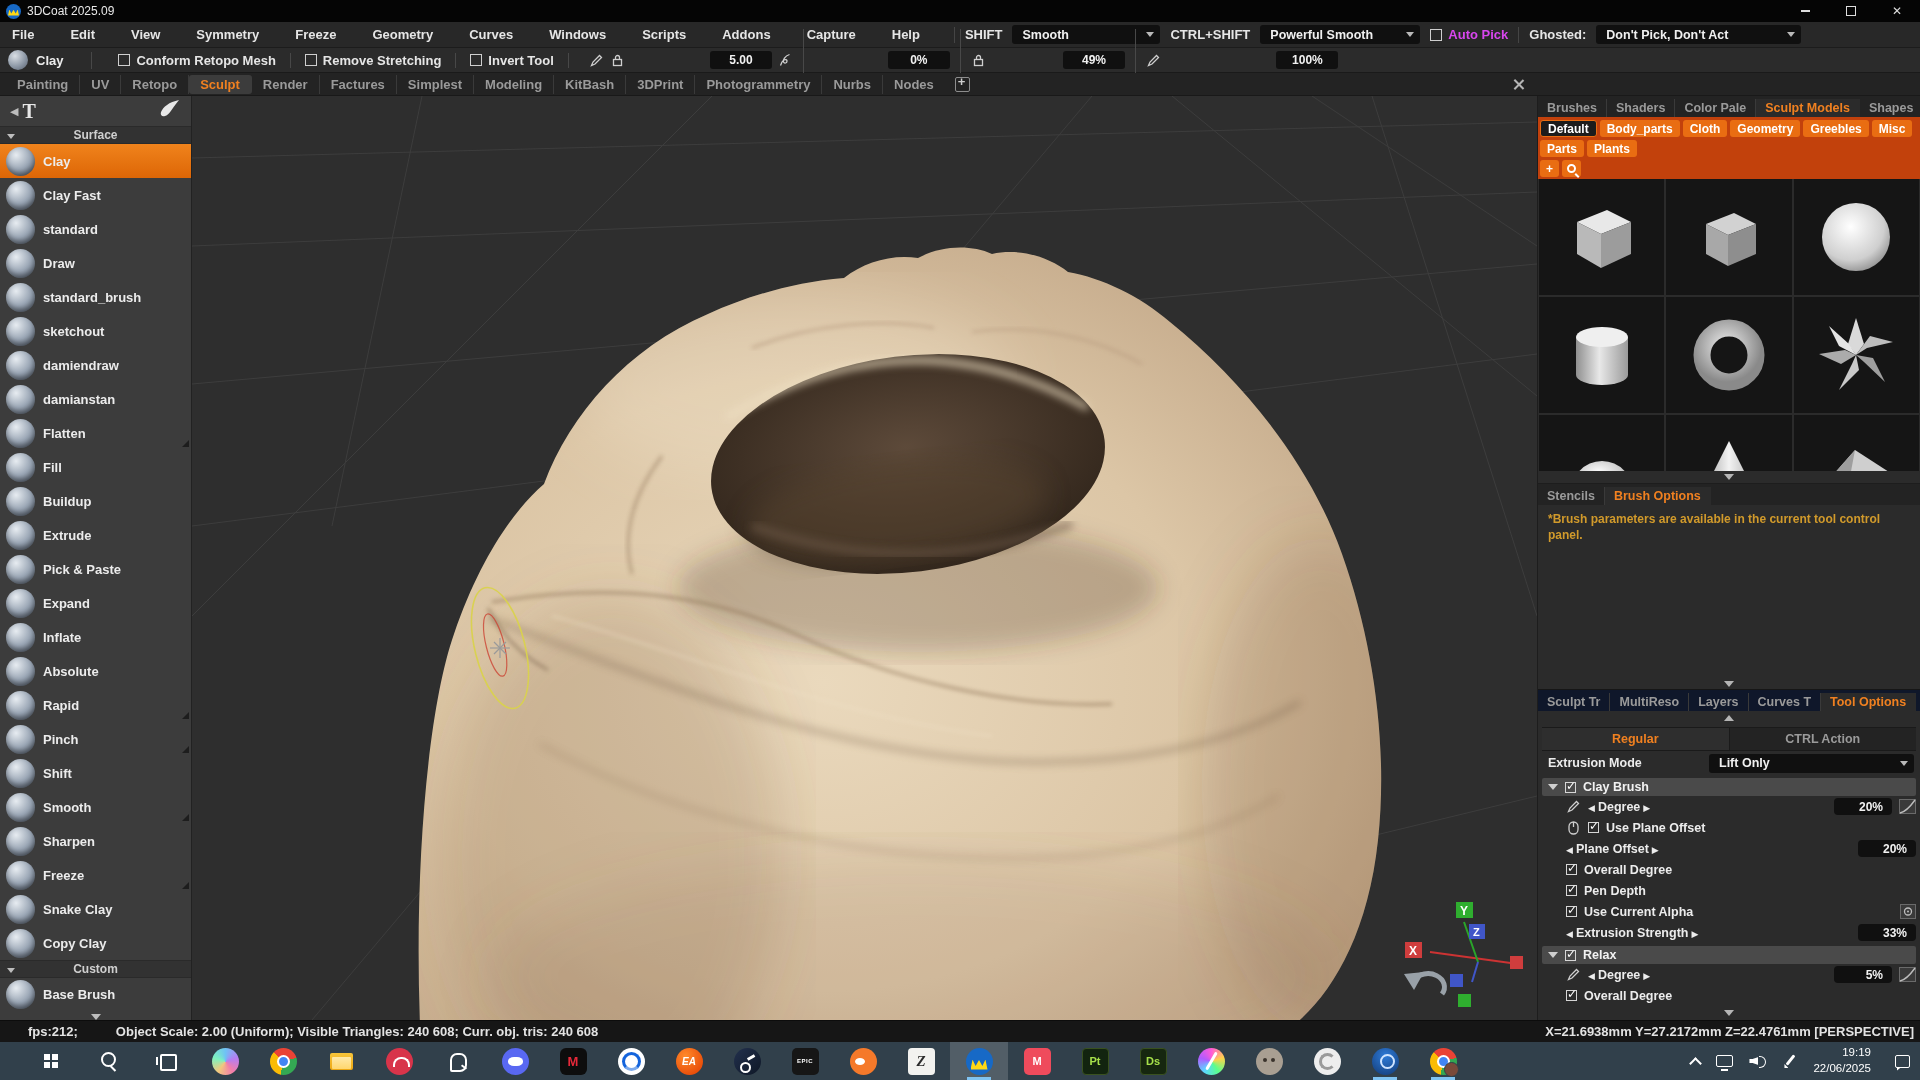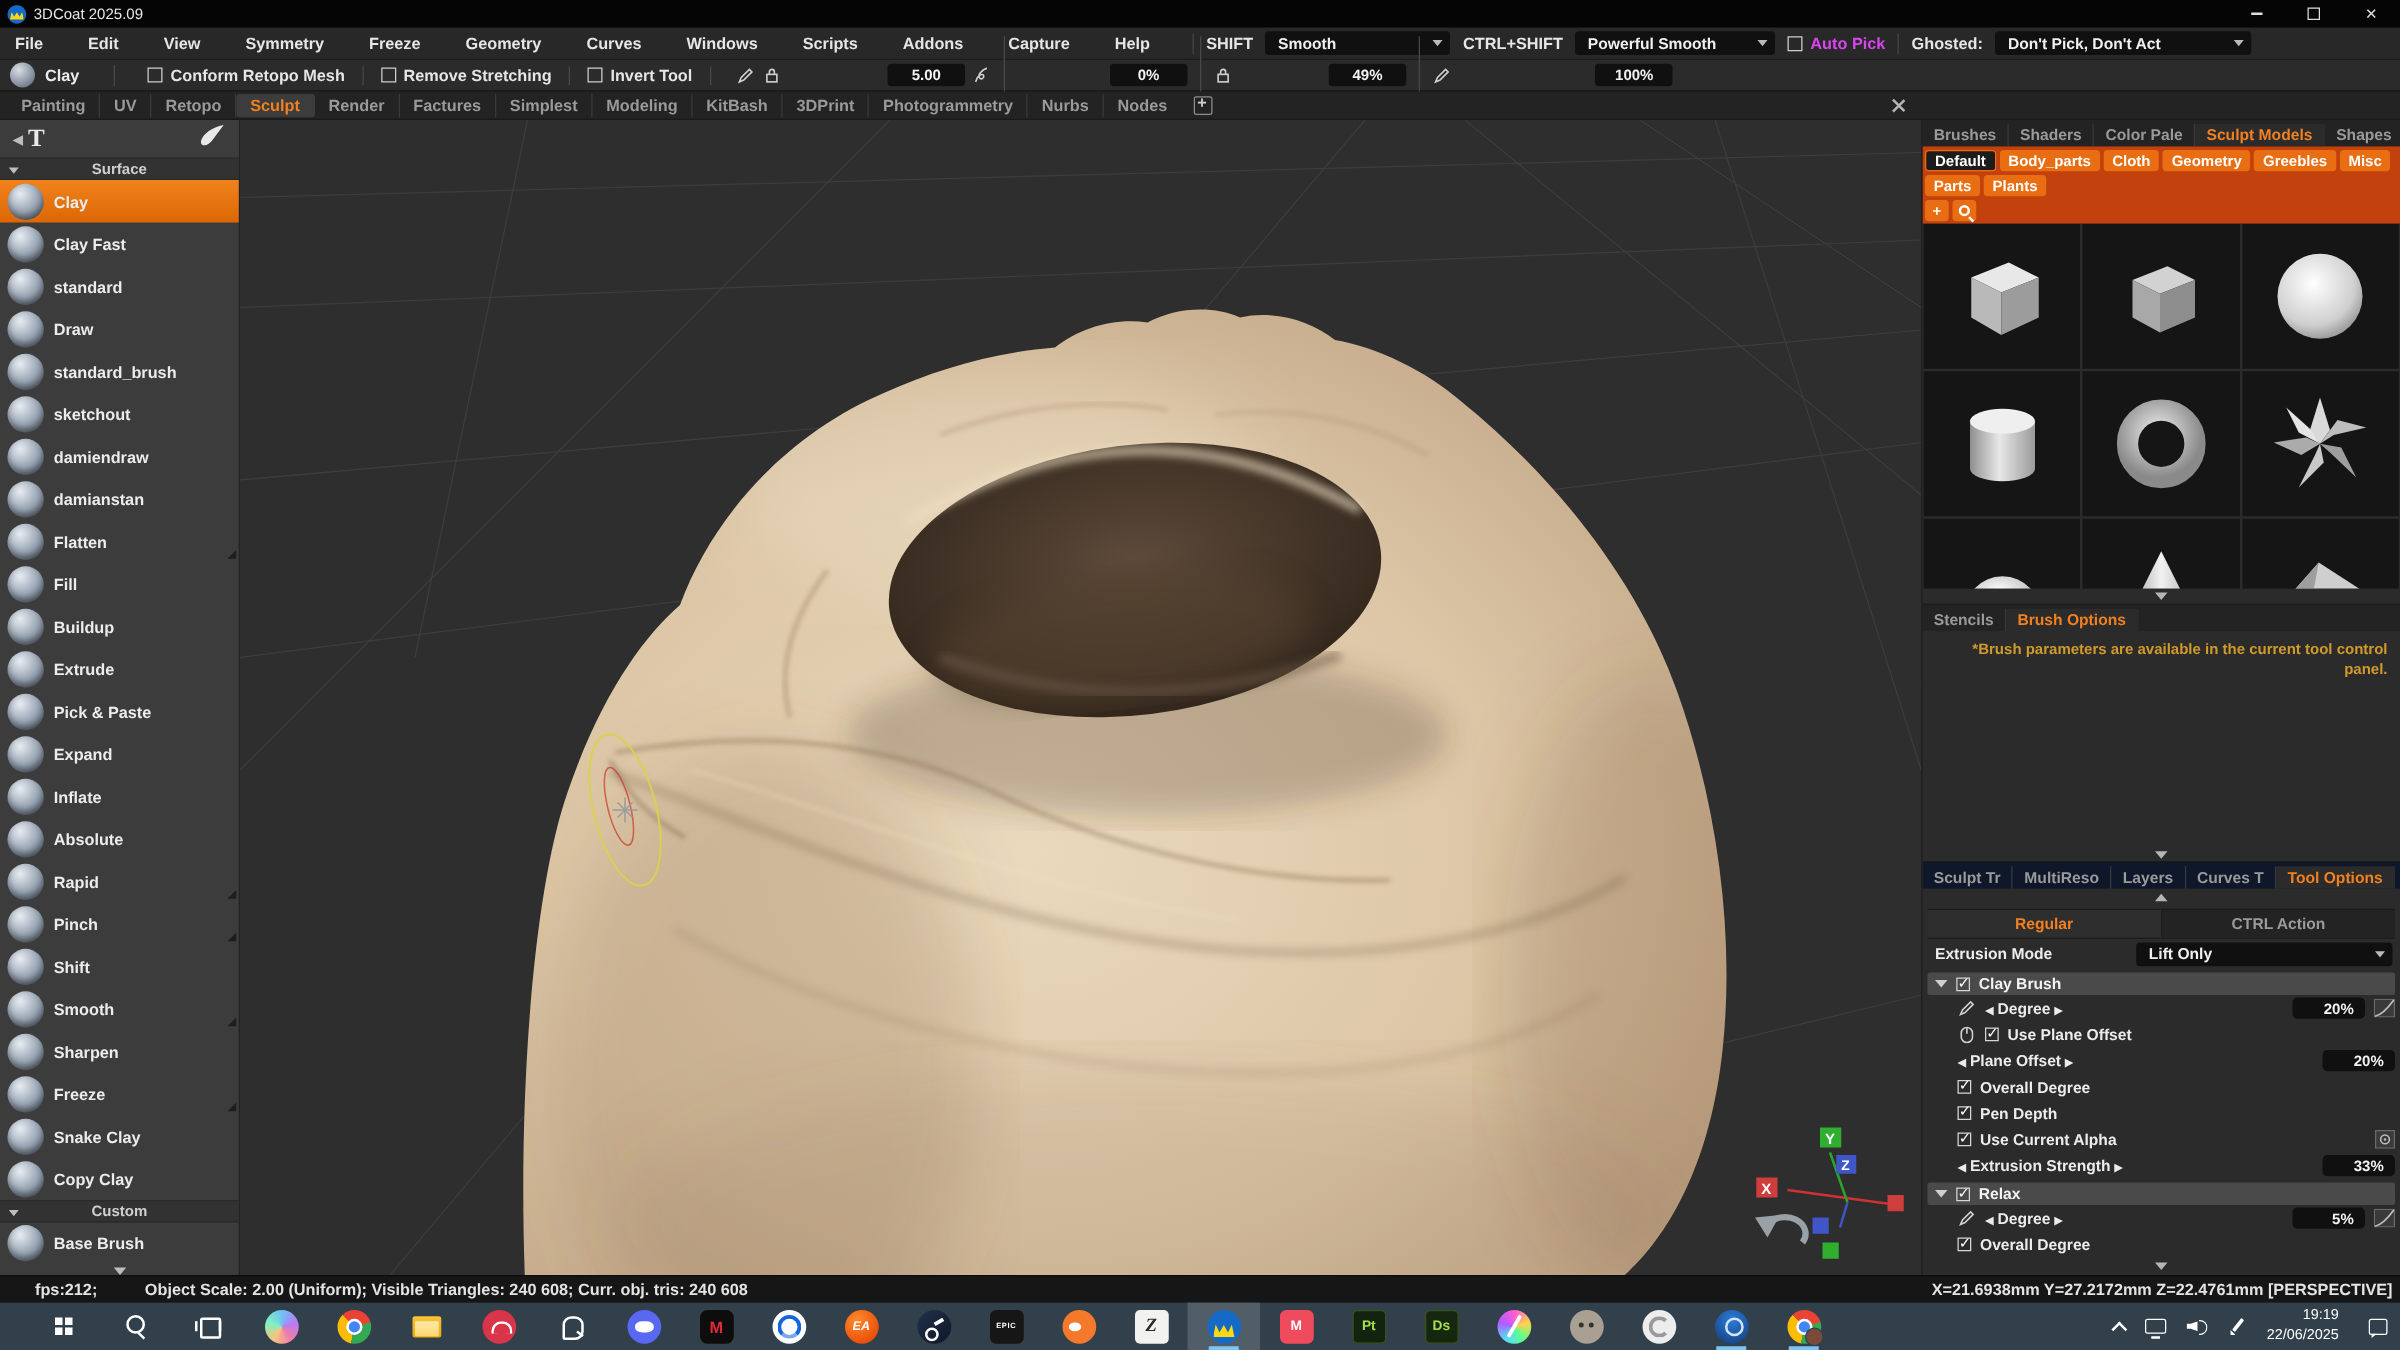--- a/index.html
+++ b/index.html
@@ -90,21 +90,21 @@
   .chip.selected{background:#1c1c1c;border:1px solid #e96d12;}
   .chip.sq{width:19px;justify-content:center;padding:0;}
   .chip .mag{width:9px;height:9px;border:2px solid #fff;border-radius:50%;position:relative;}
   .chip .mag::after{content:"";position:absolute;width:2px;height:5px;background:#fff;left:7px;top:7px;transform:rotate(-45deg);}
   .rp-shapes{height:292px;overflow:hidden;display:grid;grid-template-columns:1fr 1fr 1fr;grid-auto-rows:116px;gap:2px;background:#2b2b2b;padding:0 1px;}
   .shape-cell{background:#151515;display:flex;align-items:center;justify-content:center;}
   .rp-scroll{height:12px;display:flex;align-items:center;justify-content:center;background:#2b2b2b;}
   .tri-down{width:0;height:0;border-left:5px solid transparent;border-right:5px solid transparent;border-top:6px solid #b5b5b5;}
   .tri-up{width:0;height:0;border-left:5px solid transparent;border-right:5px solid transparent;border-bottom:6px solid #b5b5b5;}
   .rp-stencil-tabs{height:22px;display:flex;align-items:flex-end;background:#232323;border-top:1px solid #1d1d1d;}
-  .note{padding:6px 10px;font-size:12px;font-weight:700;color:#d19a2b;text-align:right;line-height:1.35;background:#2b2b2b;}
+  .note{padding:6px 10px;font-size:12px;font-weight:700;color:#d19a2b;text-align:left;line-height:1.35;background:#2b2b2b;}
   .rp-fill{flex:1;background:#2b2b2b;position:relative;}
   .rp-fill .tri-down{position:absolute;left:50%;bottom:2px;transform:translateX(-50%);}
   .rp-dock-tabs{height:22px;display:flex;align-items:flex-end;background:#0f172a;border-top:1px solid #161616;}
   .rp-dock-tabs .rp-tab.active{background:#2b2b2b;}
   .mode-tabs{display:flex;height:24px;margin-top:6px;border-top:1px solid #1a1a1a;border-bottom:1px solid #1a1a1a;}
   .mode-tab{flex:1;display:flex;align-items:center;justify-content:center;font-size:12.5px;font-weight:700;}
   .mode-regular{background:#2e2e2e;color:#f08020;border-right:1px solid #1a1a1a;}
   .mode-ctrl{background:#232323;color:#9a9a9a;}
   .opt-area{background:#2b2b2b;padding:4px 4px 0 4px;}
   .ext-row{display:flex;align-items:center;height:24px;padding:0 2px 0 6px;gap:8px;}

